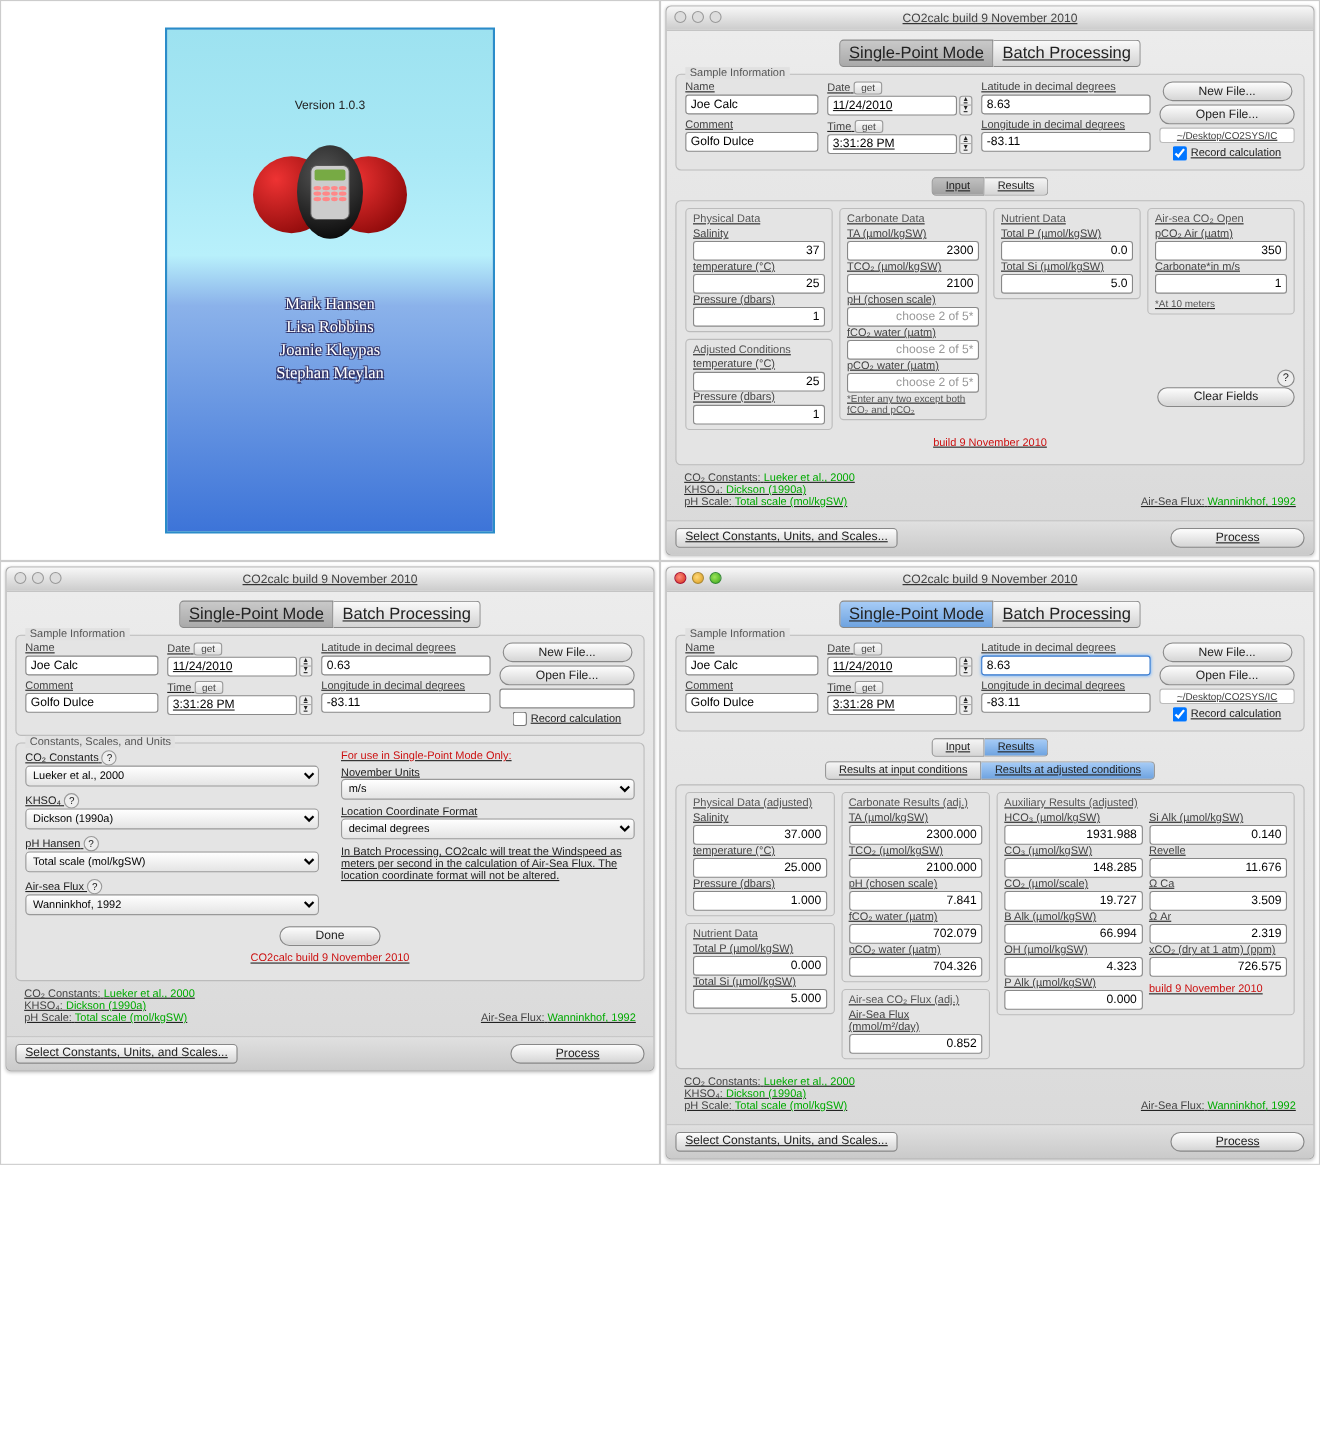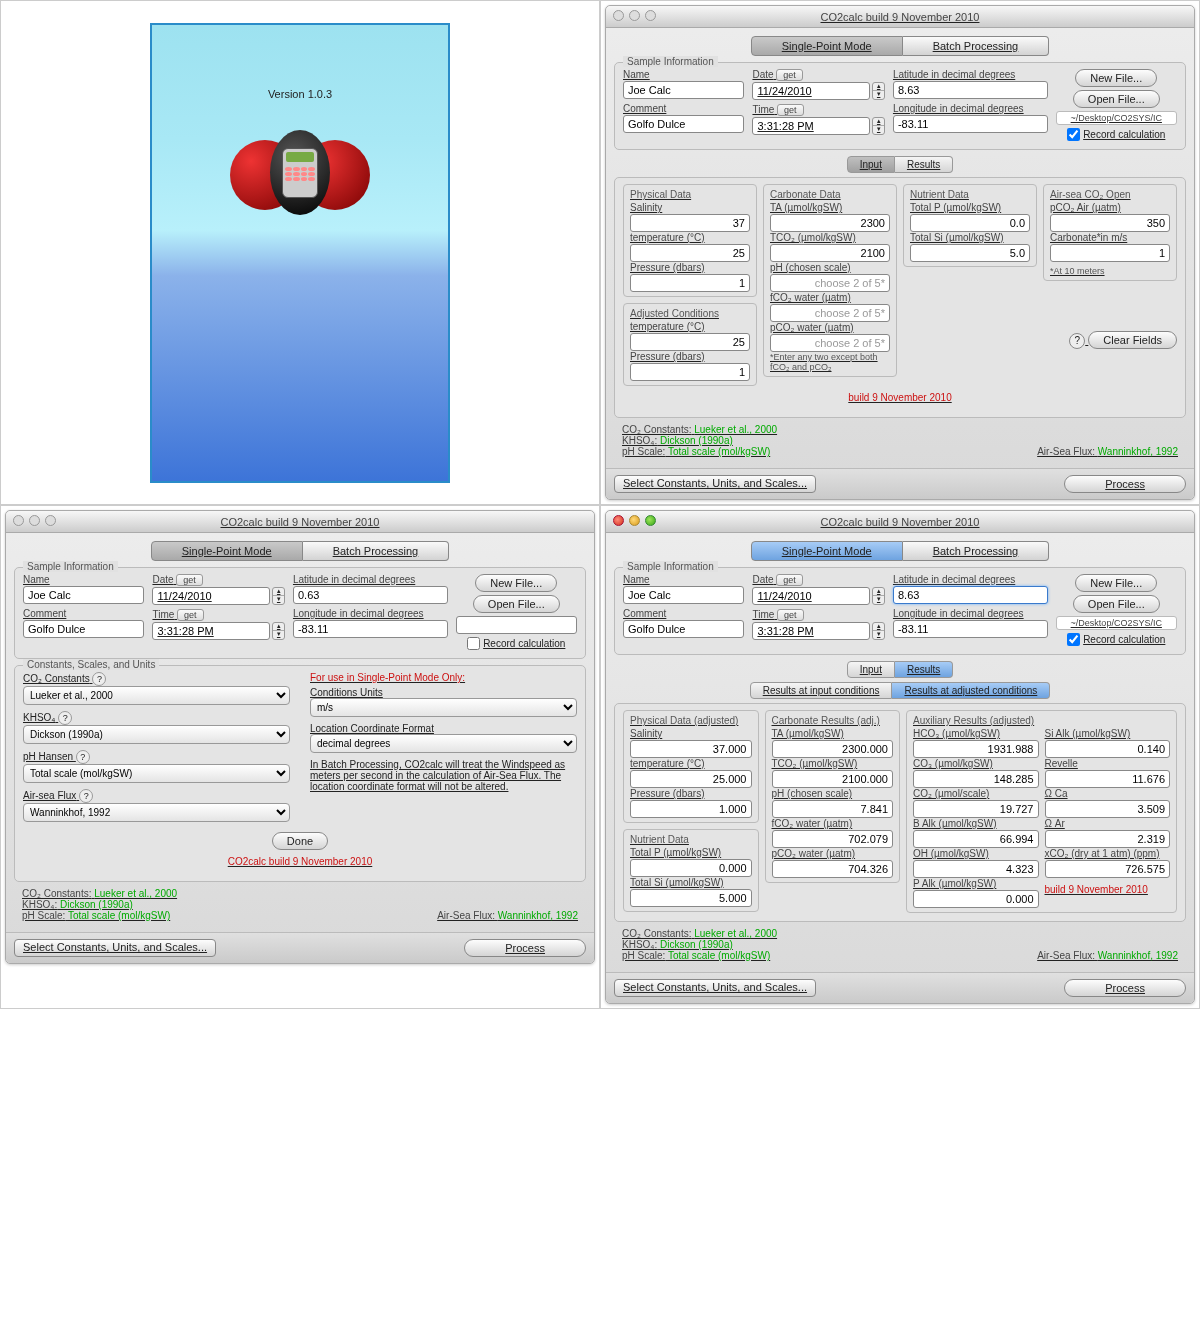--- a/index.html
+++ b/index.html
@@ -24,33 +24,33 @@
 
   .mac-window { background: linear-gradient(#ededed,#d9d9d9); border:1px solid #aaa; border-radius:5px; box-shadow:0 1px 3px rgba(0,0,0,0.2); font-size:11px; position:relative;text-decoration:underline;}
   .titlebar { height:22px; background:linear-gradient(#f7f7f7,#ccc); border-bottom:1px solid #aaa; border-radius:5px 5px 0 0; position:relative; text-align:center; line-height:22px; color:#444;}
   .traffic { position:absolute; left:7px; top:4px; display:flex; gap:5px;}
   .traffic span{width:11px;height:11px;border-radius:50%;border:1px solid #999; background:#ddd;}
   .traffic.color span:nth-child(1){background:radial-gradient(circle at 40% 40%,#ff8a7a,#d2301a);border-color:#a13;}
   .traffic.color span:nth-child(2){background:radial-gradient(circle at 40% 40%,#ffd97a,#d99a1a);border-color:#a83;}
   .traffic.color span:nth-child(3){background:radial-gradient(circle at 40% 40%,#9be55a,#3aa617);border-color:#383;}
   .content { padding:8px;}
   .mode-tabs { display:flex; justify-content:center; margin-bottom:6px;}
-  .mode-tabs .tab { border:1px solid #888; padding:3px 30px; background:linear-gradient(#fafafa,#d3d3d3); font-size:11px;}
+  .mode-tabs .tab { border:1px solid #888; padding:3px 8px; background:linear-gradient(#fafafa,#d3d3d3); font-size:15px;}
   .mode-tabs .tab.active{ background:linear-gradient(#c9c9c9,#a9a9a9); color:#222;}
   .mode-tabs .tab.blue.active{ background:linear-gradient(#a7ccf6,#6ea3e0); color:#222;}
   .mode-tabs .tab:first-child{ border-radius:4px 0 0 4px;}
   .mode-tabs .tab:last-child{ border-radius:0 4px 4px 0; border-left:none;}
 
   .group { border:1px solid #bbb; border-radius:5px; padding:6px 8px 8px; margin-bottom:6px; background:#e4e4e4; position:relative;}
   .group > .legend { position:absolute; top:-7px; left:8px; background:#e1e1e1; padding:0 4px; font-size:10px; color:#555;}
   .row { display:flex; gap:8px; }
   input[type=text]{ border:1px solid #888; border-radius:3px; padding:2px 4px; font-size:11px; width:100%; background:#fff; text-align:right;}
   input.left{text-align:left;}
   .lbl { font-size:10px; color:#444; margin-bottom:1px; display:block;}
-  .macbtn { display:inline-block; border:1px solid #888; border-radius:11px; padding:2px 14px; background:linear-gradient(#fdfdfd,#d5d5d5); font-size:11px; cursor:pointer; white-space:nowrap;}
+  .macbtn { display:inline-block; border:1px solid #888; border-radius:11px; padding:2px 32px; background:linear-gradient(#fdfdfd,#d5d5d5); font-size:11px; cursor:pointer; white-space:nowrap;}
   .macbtn.bump { border-radius:4px; padding:1px 8px;}
   .minibtn{ display:inline-block; border:1px solid #999; border-radius:3px; padding:0 6px; font-size:9px; background:linear-gradient(#fafafa,#ddd);}
   .stepper { display:inline-flex; flex-direction:column; border:1px solid #999; border-radius:3px; width:14px; background:#eee; vertical-align:middle; margin-left:2px;}
   .stepper span{height:8px;text-align:center;line-height:6px;font-size:7px;border-bottom:1px solid #aaa;}
   .stepper span:last-child{border:none;}
   .date-field{display:flex; align-items:center;}
   .inner-tabs{display:flex; justify-content:center; margin-bottom:4px;}
   .inner-tabs .t{border:1px solid #999; padding:2px 12px; font-size:10px; background:linear-gradient(#f5f5f5,#d5d5d5);}
   .inner-tabs .t.active{background:linear-gradient(#c0c0c0,#a0a0a0);}
   .inner-tabs .t.blue.active{background:linear-gradient(#a7ccf6,#6ea3e0);}
@@ -101,20 +101,26 @@
                 <span></span>
                 <span></span>
                 <span></span>
                 <span></span>
                 <span></span>
                 <span></span>
                 <span></span>
               </div>
             </div>
       </div>
+      <div class="authors">
+        <div>Mark Hansen</div>
+            <div>Lisa Robbins</div>
+        <div>Joanie Kleypas</div>
+            <div>Stephan Meylan</div>
+      </div>
     </div>
   </div>
 </div>
 
 <div class="cell">
 <div class="mac-window">
   <div class="titlebar">
     <div class="traffic">
             <span></span>
             <span></span>
@@ -326,21 +332,21 @@
           <select class="macsel"><option>Lueker et al., 2000</option></select>
           <div class="sm" style="margin-top:6px"><span>KHSO₄</span> <span class="q">?</span></div>
           <select class="macsel"><option>Dickson (1990a)</option></select>
           <div class="sm" style="margin-top:6px"><span>pH Hansen</span> <span class="q">?</span></div>
           <select class="macsel"><option>Total scale (mol/kgSW)</option></select>
           <div class="sm" style="margin-top:6px"><span>Air-sea Flux</span> <span class="q">?</span></div>
           <select class="macsel"><option>Wanninkhof, 1992</option></select>
         </div>
         <div style="flex:1">
           <div class="red-text sm">For use in Single-Point Mode Only:</div>
-          <div class="sm" style="margin-top:4px">Conditions Units</div>
+          <div class="sm" style="margin-top:4px">November Units</div>
           <select class="macsel"><option>m/s</option></select>
           <div class="sm" style="margin-top:6px">Location Coordinate Format</div>
           <select class="macsel"><option>decimal degrees</option></select>
           <div class="sm" style="margin-top:6px">In Batch Processing, CO2calc will treat the Windspeed as meters per second in the calculation of Air-Sea Flux. The location coordinate format will not be altered.</div>
         </div>
       </div>
       <div style="text-align:center;margin-top:10px"><span class="macbtn">Done</span></div>
       <div class="blue-note">CO2calc build 9 November 2010</div>
     </div>
 
@@ -446,20 +452,24 @@
           </div>
         </div>
         <div>
           <div class="section">
             <div class="sh">Carbonate Results (adj.)</div>
             <span class="lbl">TA (µmol/kgSW)</span><input type="text" value="2300.000" style="">
             <span class="lbl">TCO₂ (µmol/kgSW)</span><input type="text" value="2100.000" style="">
             <span class="lbl">pH (chosen scale)</span><input type="text" value="7.841" style="">
             <span class="lbl">fCO₂ water (µatm)</span><input type="text" value="702.079" style="">
             <span class="lbl">pCO₂ water (µatm)</span><input type="text" value="704.326" style="">
+          </div>
+          <div class="section" style="margin-top:6px">
+            <div class="sh">Air-sea CO₂ Flux (adj.)</div>
+            <span class="lbl">Air-Sea Flux (mmol/m²/day)</span><input type="text" value="0.852" style="">
           </div>
         </div>
         <div style="flex:2">
           <div class="section">
             <div class="sh">Auxiliary Results (adjusted)</div>
             <div class="flexcols">
               <div>
                 <span class="lbl">HCO₃ (µmol/kgSW)</span><input type="text" value="1931.988" style="">
                 <span class="lbl">CO₃ (µmol/kgSW)</span><input type="text" value="148.285" style="">
                 <span class="lbl">CO₂ (µmol/scale)</span><input type="text" value="19.727" style="">

